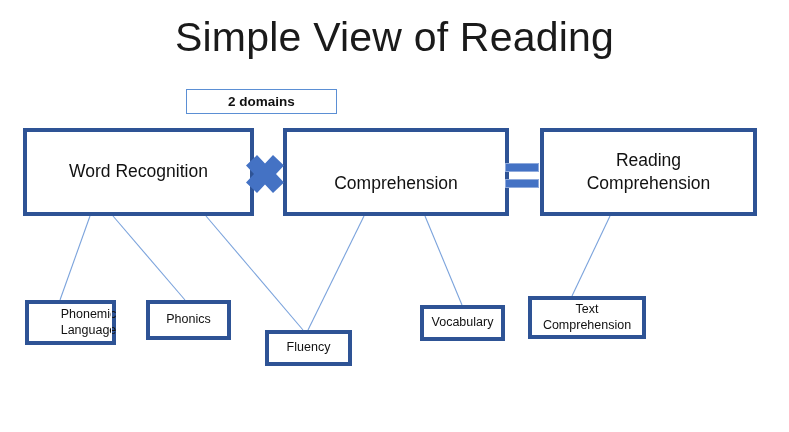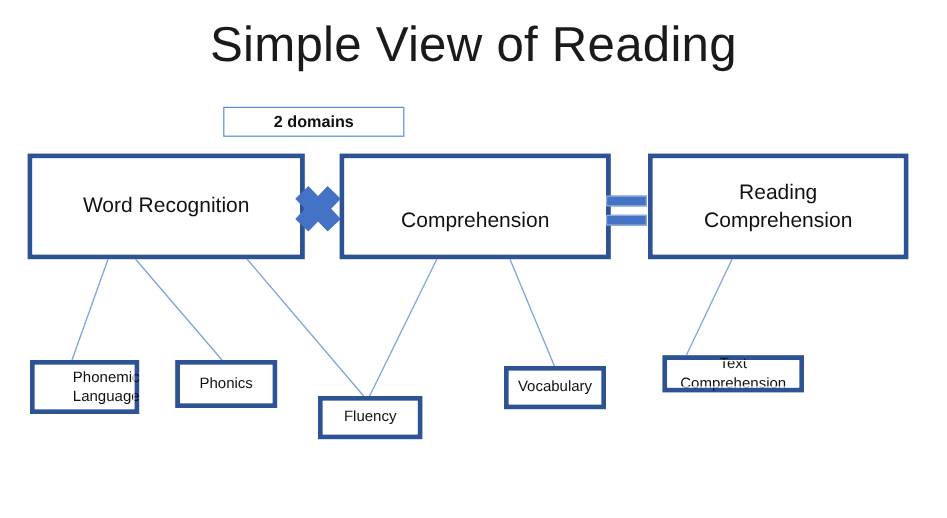--- a/index.html
+++ b/index.html
@@ -196,21 +196,21 @@
   </div>
 
   <div class="comp-box" style="left:265px; top:330px; width:87px; height:36px;">
     <span>Fluency</span>
   </div>
 
   <div class="comp-box" style="left:420px; top:305px; width:85px; height:36px;">
     <span>Vocabulary</span>
   </div>
 
-  <div class="comp-box" style="left:552px; top:296px; width:118px; height:31px;">
+  <div class="comp-box" style="left:528px; top:296px; width:118px; height:43px;">
     <span>
       <span>Text</span><br>
       <span>Comprehension</span>
     </span>
   </div>
 
 
 
 </div>
 

